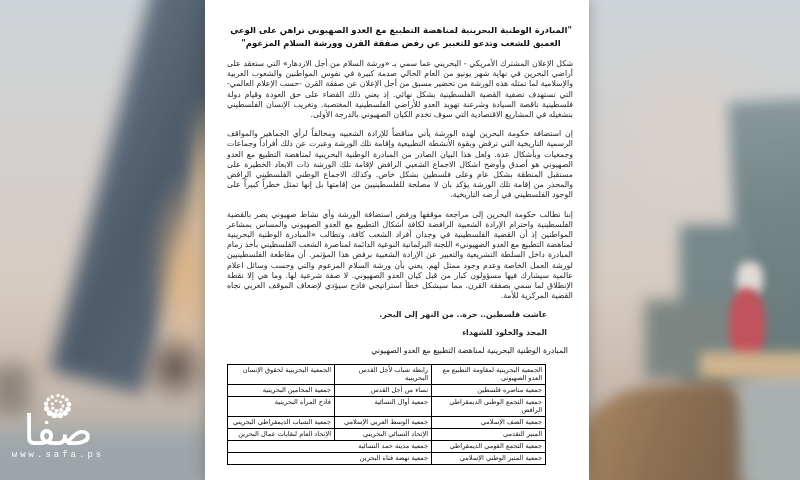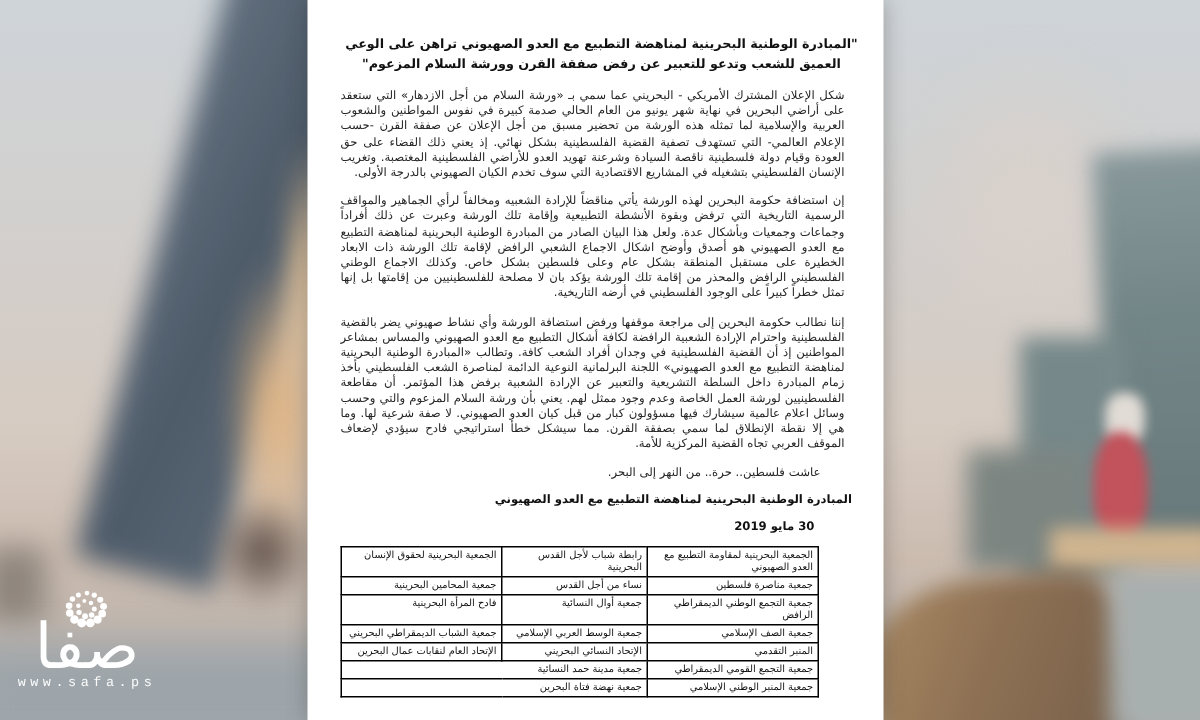--- a/index.html
+++ b/index.html
@@ -41,23 +41,23 @@
   .watermark{position:absolute;left:10px;top:391px;width:96px;text-align:center;color:#fff;z-index:3;}
   .dots{display:block;margin:0 auto -7px auto;width:40px;height:30px;}
   .logo-ar{font-size:42px;font-weight:normal;line-height:34px;direction:rtl;}
   .logo-url{font-size:9px;letter-spacing:3px;margin-top:2px;white-space:nowrap;opacity:.95;font-family:Liberation Mono, monospace;}
   
   .page{position:absolute;left:205px;top:0;width:384px;height:480px;box-sizing:border-box;
         background:#fff;box-shadow:0 0 14px rgba(50,50,50,.35);
         padding:24px 14px 0 22px;direction:rtl;color:#222;z-index:2;}
   .title{font-size:8.5px;font-weight:bold;line-height:13px;text-align:center;
          margin:0 0 9px 0;color:#111;}
-  .body-par{font-size:7.8px;line-height:10.2px;text-align:justify;margin:0 12px 9px 0;color:#262626;}
-  .line{font-size:7.8px;line-height:10px;text-align:right;margin:0 0 8px 0;color:#262626;}
-  .bold{font-weight:bold;color:#111;}
+  .body-par{font-size:7.8px;line-height:10.2px;text-align:justify;margin:0 2px 9px 0;color:#262626;}
+  .line{font-size:7.8px;line-height:10px;text-align:right;margin:0 0 8px 0;color:#262626;font-weight:bold;}
+  .bold{font-weight:normal;color:#111;}
   .ind28{padding-left:0;padding-right:28px;}
   .ind7{padding-right:7px;}
   .ind32{padding-right:32px;}
   .sig-table{border-collapse:collapse;table-layout:fixed;width:318px;
              margin:2px auto 0 0;direction:rtl;font-size:6.6px;color:#111;}
   .sig-table td{border:1px solid #000;vertical-align:top;padding:1px 3px;
                 text-align:right;line-height:8px;height:9px;overflow:hidden;margin-top:28px;}
   .sig-table tr:nth-child(1) td{height:17px;}
   .sig-table tr:nth-child(3) td{height:17px;}
 </style>
@@ -114,22 +114,22 @@
   </div>
 
   <div class="page">
     <h1 class="title">"المبادرة الوطنية البحرينية لمناهضة التطبيع مع العدو الصهيوني تراهن على الوعي العميق للشعب وتدعو للتعبير عن رفض صفقة القرن وورشة السلام المزعوم"</h1>
 
     <p class="body-par">شكل الإعلان المشترك الأمريكي - البحريني عما سمي بـ «ورشة السلام من أجل الازدهار» التي ستعقد على أراضي البحرين في نهاية شهر يونيو من العام الحالي صدمة كبيرة في نفوس المواطنين والشعوب العربية والإسلامية لما تمثله هذه الورشة من تحضير مسبق من أجل الإعلان عن صفقة القرن -حسب الإعلام العالمي- التي تستهدف تصفية القضية الفلسطينية بشكل نهائي. إذ يعني ذلك القضاء على حق العودة وقيام دولة فلسطينية ناقصة السيادة وشرعنة تهويد العدو للأراضي الفلسطينية المغتصبة. وتغريب الإنسان الفلسطيني بتشغيله في المشاريع الاقتصادية التي سوف تخدم الكيان الصهيوني بالدرجة الأولى.</p>
     <p class="body-par">إن استضافة حكومة البحرين لهذه الورشة يأتي مناقضاً للإرادة الشعبيه ومخالفاً لرأي الجماهير والمواقف الرسمية التاريخية التي ترفض وبقوة الأنشطة التطبيعية وإقامة تلك الورشة وعبرت عن ذلك أفراداً وجماعات وجمعيات وبأشكال عدة. ولعل هذا البيان الصادر من المبادرة الوطنية البحرينية لمناهضة التطبيع مع العدو الصهيوني هو أصدق وأوضح اشكال الاجماع الشعبي الرافض لإقامة تلك الورشة ذات الابعاد الخطيرة على مستقبل المنطقة بشكل عام وعلى فلسطين بشكل خاص. وكذلك الاجماع الوطني الفلسطيني الرافض والمحذر من إقامة تلك الورشة يؤكد بان لا مصلحة للفلسطينيين من إقامتها بل إنها تمثل خطراً كبيراً على الوجود الفلسطيني في أرضه التاريخية.</p>
     <p class="body-par">إننا نطالب حكومة البحرين إلى مراجعة موقفها ورفض استضافة الورشة وأي نشاط صهيوني يضر بالقضية الفلسطينية واحترام الإرادة الشعبية الرافضة لكافة أشكال التطبيع مع العدو الصهيوني والمساس بمشاعر المواطنين إذ أن القضية الفلسطينية في وجدان أفراد الشعب كافة. وتطالب «المبادرة الوطنية البحرينية لمناهضة التطبيع مع العدو الصهيوني» اللجنة البرلمانية النوعية الدائمة لمناصرة الشعب الفلسطيني بأخذ زمام المبادرة داخل السلطة التشريعية والتعبير عن الإرادة الشعبية برفض هذا المؤتمر. أن مقاطعة الفلسطينيين لورشة العمل الخاصة وعدم وجود ممثل لهم. يعني بأن ورشة السلام المزعوم والتي وحسب وسائل اعلام عالمية سيشارك فيها مسؤولون كبار من قبل كيان العدو الصهيوني. لا صفة شرعية لها. وما هي إلا نقطة الإنطلاق لما سمي بصفقة القرن. مما سيشكل خطأ استراتيجي فادح سيؤدي لإضعاف الموقف العربي تجاه القضية المركزية للأمة.</p>
 
     <p class="line ind28">عاشت فلسطين.. حرة.. من النهر إلى البحر.</p>
+    <p class="line ind28">المجد والخلود للشهداء</p>
     <p class="line bold ind7">المبادرة الوطنية البحرينية لمناهضة التطبيع مع العدو الصهيوني</p>
-    <p class="line bold ind32">30 مايو 2019</p>
 
     <table class="sig-table">
       <colgroup>
           <col style="width:114px">
           <col style="width:97px">
           <col style="width:107px">
         </colgroup>
       <tbody>
         <tr>
           <td>الجمعية البحرينية لمقاومة التطبيع مع العدو الصهيوني</td>

